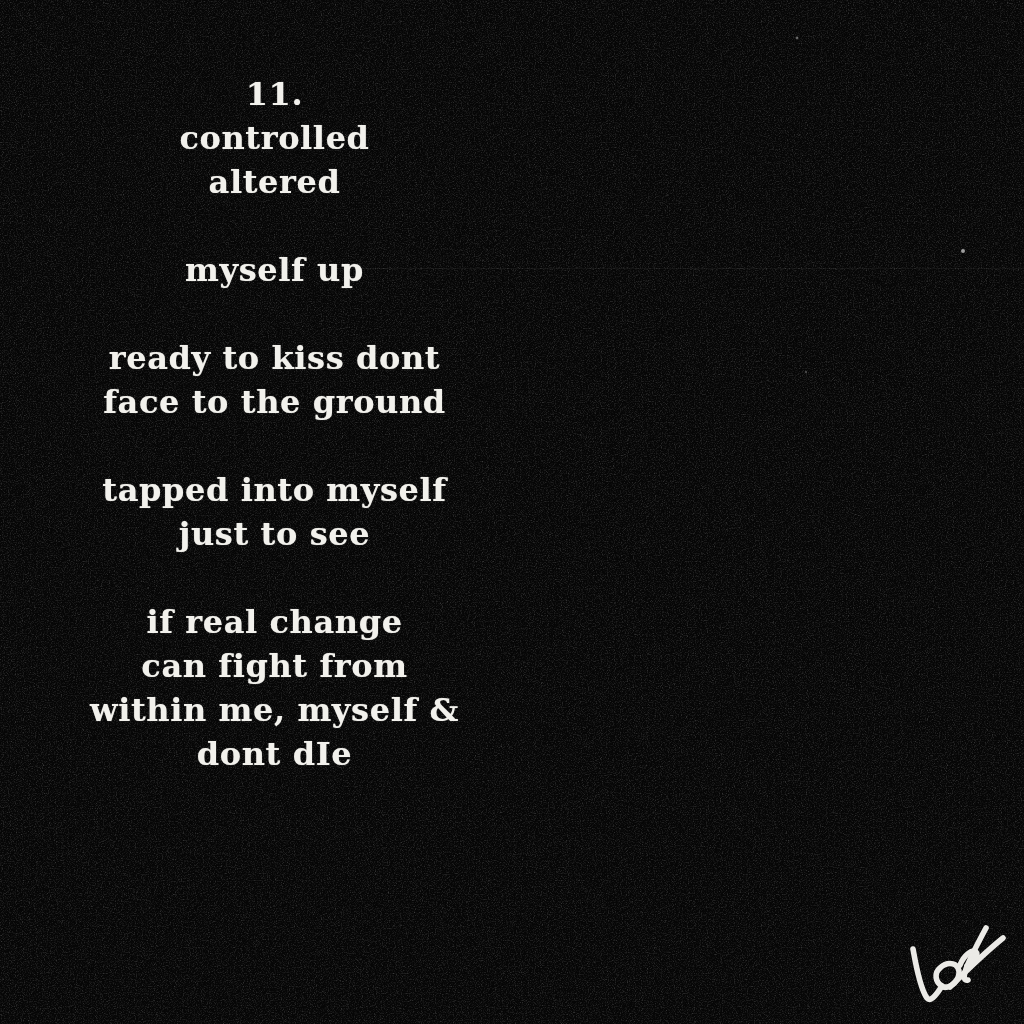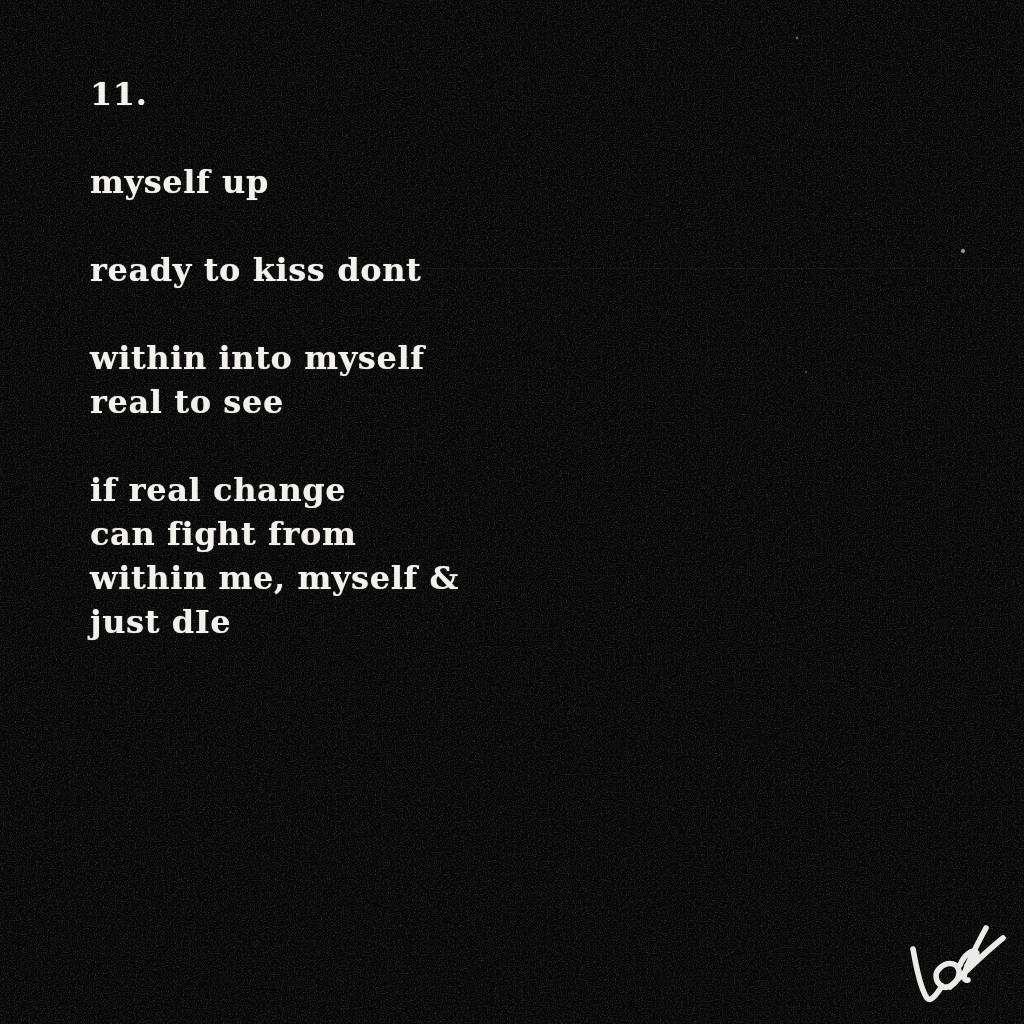--- a/index.html
+++ b/index.html
@@ -34,20 +34,21 @@
   }
   .stanza {
     margin: 0 0 44px 0;
   }
   .stanza:last-child {
     margin-bottom: 12px;
   }
   .line {
     white-space: pre;
     text-shadow: 0 0 1px rgba(242,241,236,0.55);
+    text-align: center;
   }
   .signature {
     position: absolute;
     left: 880px;
     top: 908px;
     width: 144px;
     height: 114px;
   }
   .faint-line {
     position: absolute;
@@ -74,36 +75,39 @@
     <circle cx="963" cy="251" r="2" fill="#cfcfcf" opacity="0.75"></circle>
     <circle cx="797" cy="38" r="1.4" fill="#bdbdbd" opacity="0.5"></circle>
     <circle cx="806" cy="372" r="1.2" fill="#a8a8a8" opacity="0.4"></circle>
   </svg>
 
   <div class="faint-line"></div>
 
   <div class="poem">
     <div class="stanza">
       <div class="line">11.</div>
+      <div class="line">controlled</div>
+      <div class="line">altered</div>
     </div>
     <div class="stanza">
       <div class="line">myself up</div>
     </div>
     <div class="stanza">
       <div class="line">ready to kiss dont</div>
+      <div class="line">face to the ground</div>
     </div>
     <div class="stanza">
-      <div class="line">within into myself</div>
-      <div class="line">real to see</div>
+      <div class="line">tapped into myself</div>
+      <div class="line">just to see</div>
     </div>
     <div class="stanza">
       <div class="line">if real change</div>
       <div class="line">can fight from</div>
       <div class="line">within me, myself &amp;</div>
-      <div class="line">just dIe</div>
+      <div class="line">dont dIe</div>
     </div>
   </div>
 
   <svg class="signature" viewBox="0 0 144 114" aria-label="Lot">
     <g fill="none" stroke="#f5f4f0" stroke-width="5.6" stroke-linecap="round" stroke-linejoin="round" opacity="0.96">
 
       <path d="M33,41 C36,58 41,82 47,90 C50,94 55,89 62,78"></path>
 
       <path d="M62,78 C55,74 54,65 60,60 C66,54 75,54 78,60 C81,66 77,75 70,78 C66,80 63,79 62,78"></path>
 

